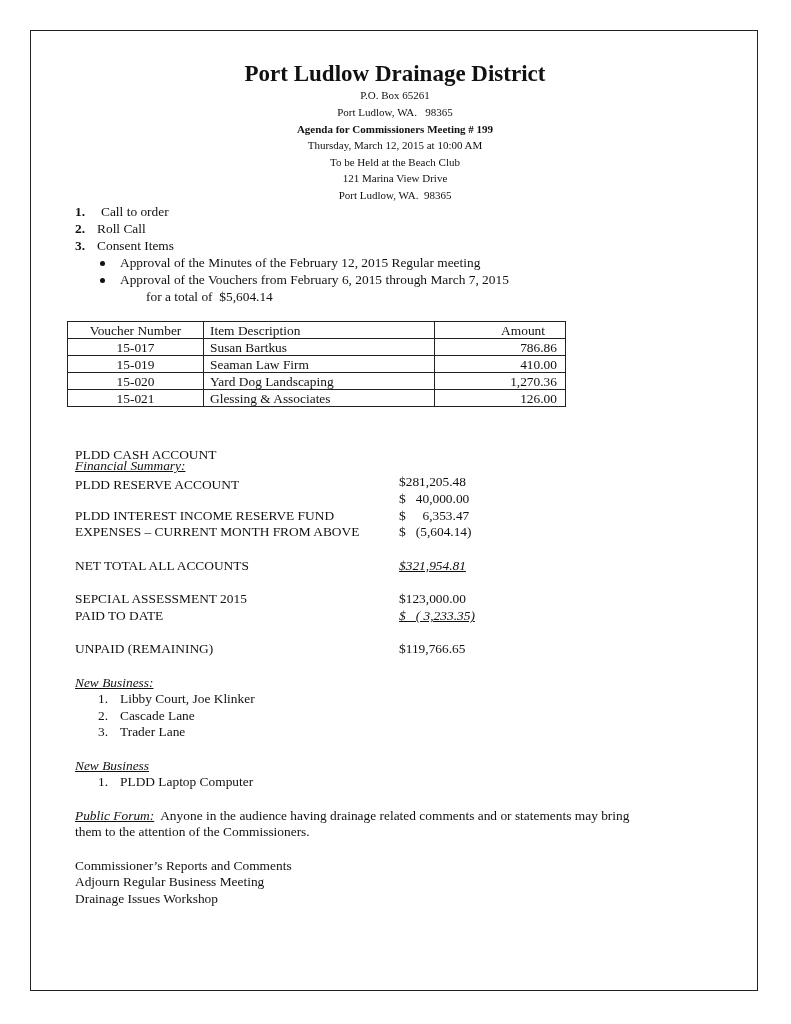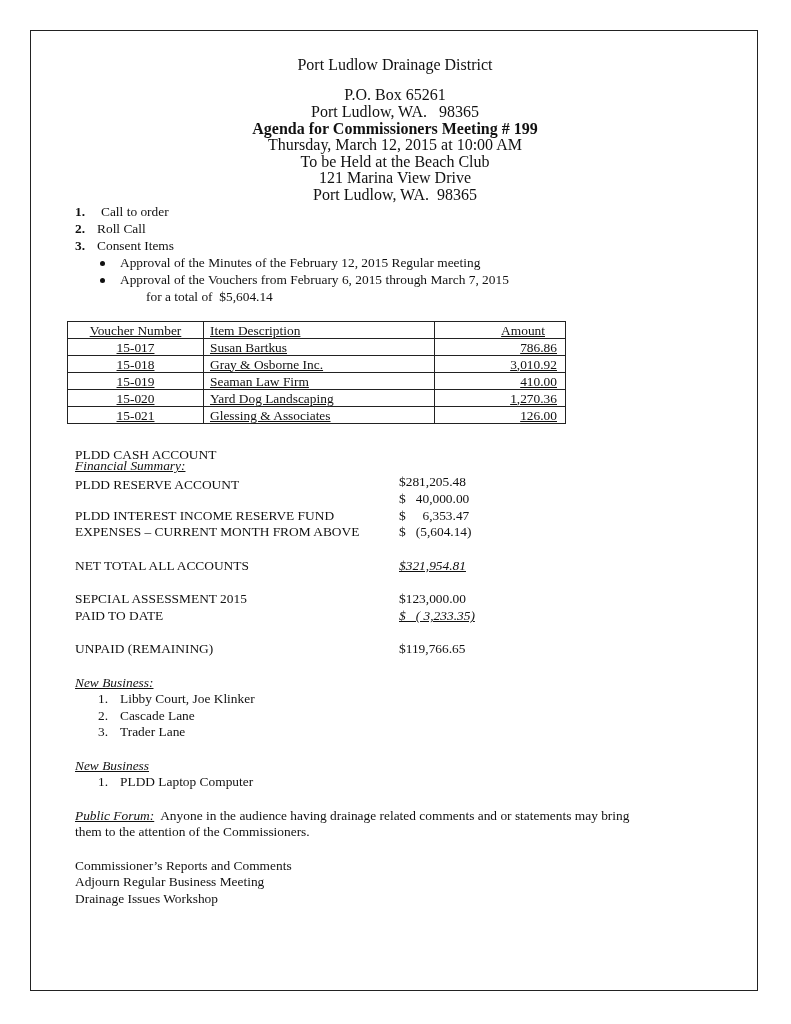--- a/index.html
+++ b/index.html
@@ -31,27 +31,27 @@
       line-height: 17px;
     }
     .center-block {
       position: absolute;
       left: 30px;
       width: 730px;
       text-align: center;
       white-space: nowrap;
     }
     .title {
-      top: 55px;
-      font-size: 16px;
-      font-weight: normal;
+      top: 64px;
+      font-size: 23px;
+      font-weight: bold;
       line-height: 20px;
     }
     .hdr-line {
-      font-size: 16px;
+      font-size: 11px;
       line-height: 16.5px;
     }
     .hdr-bold { font-weight: bold; }
     .num-bold { font-weight: bold; }
     .bullet {
       position: absolute;
       width: 5px;
       height: 5px;
       background: #111;
       border-radius: 50%;
@@ -65,21 +65,20 @@
       border-collapse: collapse;
       font-size: 13.4px;
     }
     table.vouchers td, table.vouchers th {
       border: 1.2px solid #222;
       height: 16px;
       line-height: 15px;
       padding: 0 6px;
       font-weight: normal;
       white-space: nowrap;
-      text-decoration: underline;
     }
     table.vouchers .c1 { width: 123px; text-align: center; }
     table.vouchers .c2 { width: 218px; text-align: left; }
     table.vouchers .c3 { width: 104px; text-align: right; padding-right: 8px; }
     table.vouchers th.c3 { text-align: right; padding-right: 20px; }
 
     .amt {
       position: absolute;
       left: 399px;
       white-space: pre;
@@ -137,25 +136,20 @@
     <th class="c1">Voucher Number</th>
     <th class="c2">Item Description</th>
     <th class="c3">Amount</th>
   </tr>
   <tr>
     <td class="c1">15-017</td>
     <td class="c2">Susan Bartkus</td>
     <td class="c3">786.86</td>
   </tr>
   <tr>
-    <td class="c1">15-018</td>
-    <td class="c2">Gray &amp; Osborne Inc.</td>
-    <td class="c3">3,010.92</td>
-  </tr>
-  <tr>
     <td class="c1">15-019</td>
     <td class="c2">Seaman Law Firm</td>
     <td class="c3">410.00</td>
   </tr>
   <tr>
     <td class="c1">15-020</td>
     <td class="c2">Yard Dog Landscaping</td>
     <td class="c3">1,270.36</td>
   </tr>
   <tr>

